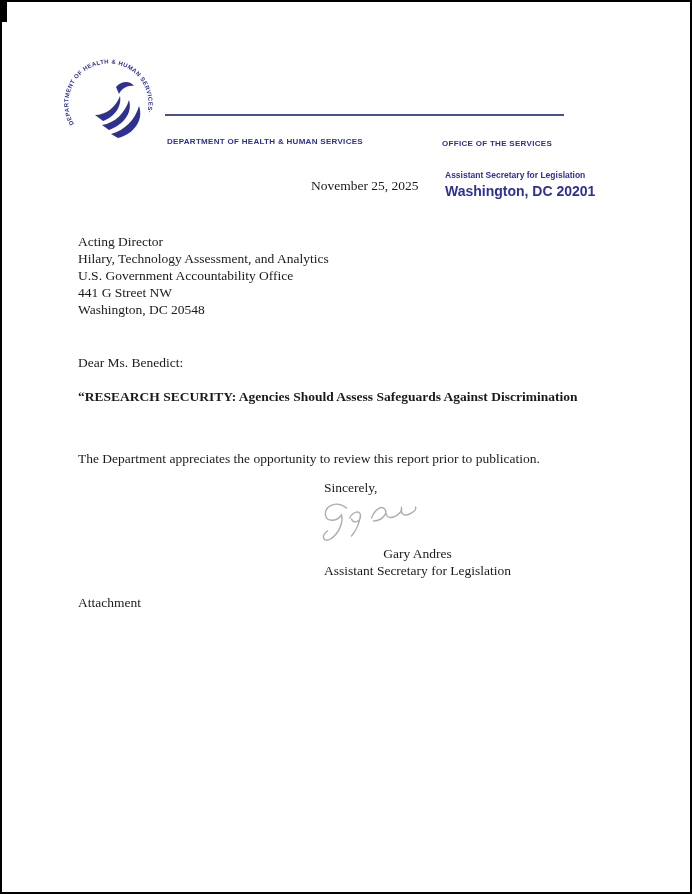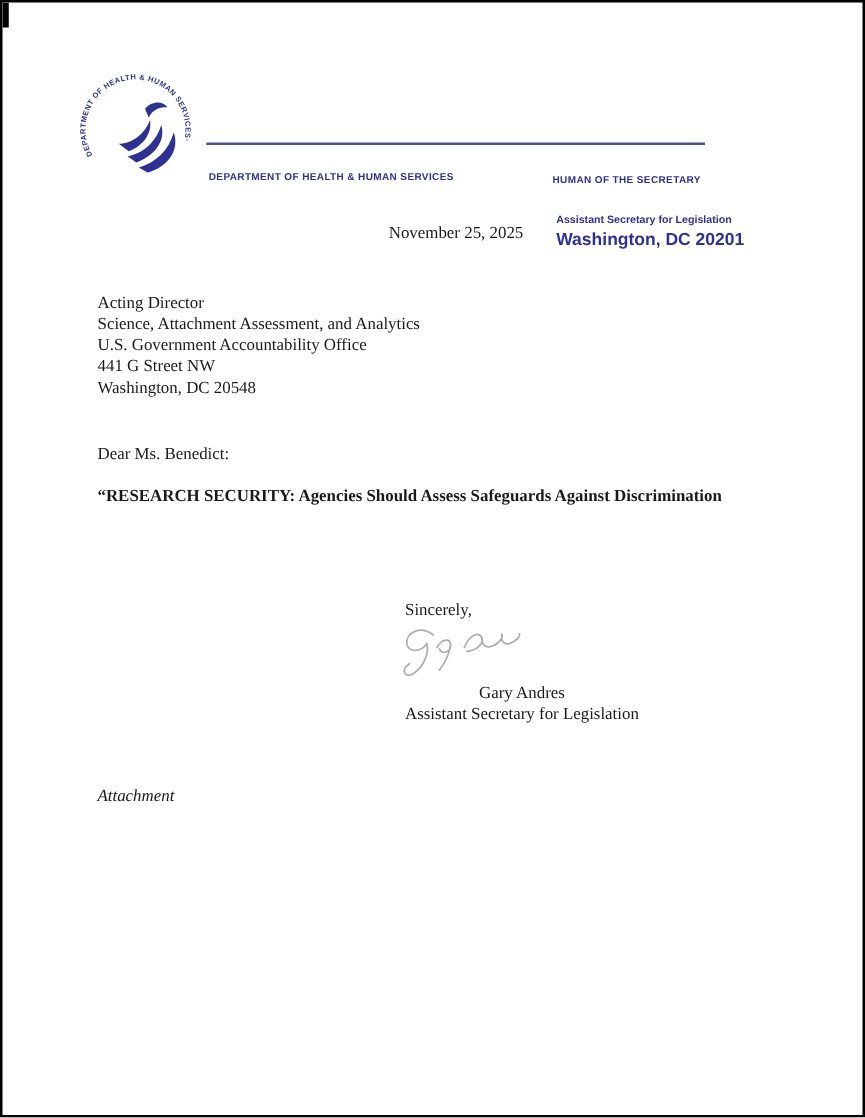--- a/index.html
+++ b/index.html
@@ -36,21 +36,21 @@
   .serif-line { font-size: 13.5px; line-height: 17px; white-space: nowrap; }
   .date       { left: 298px; top: 175px; margin-left: 11px; }
   .recipient  { left: 76px;  top: 231px; }
   .salutation { left: 76px;  top: 352px; }
   .para1      { left: 76px;  top: 386px; width: 585px; }
   .para1 .bold { font-weight: 700; }
   .para2      { left: 76px;  top: 448px; }
   .sincerely  { left: 322px; top: 477px; }
   .sig        { left: 312px; top: 494px; width: 115px; height: 48px; }
   .signer     { left: 322px; top: 543px; text-align: center; }
-  .attachment { left: 76px;  top: 626px; font-style: italic; }
+  .attachment { left: 76px;  top: 592px; }
 </style>
 </head>
 <body>
 
 <div class="page">
 
   <div class="corner-mark"></div>
 
   <svg class="seal" viewBox="0 0 100 96" xmlns="http://www.w3.org/2000/svg">
     <defs>
@@ -61,41 +61,42 @@
     </text>
     <g fill="#2e3192">
       <path d="M36,63 C47,63 57,55 61,44 C63,55 55,65 44,69 Z"></path>
       <path d="M43,73 C56,71 66,61 70,48 C74,61 64,73 50,78 Z"></path>
       <path d="M52,82 C66,78 76,68 80,54 C85,68 75,82 59,86 Z"></path>
       <path d="M57,35 C62,29 71,28 75,34 C69,33 63,36 60,42 Z"></path>
     </g>
   </svg>
 
   <div class="abs hdr-sans dept">DEPARTMENT OF HEALTH &amp; HUMAN SERVICES</div>
-  <div class="abs hdr-sans office">HUMAN OF THE SECRETARY</div>
+  <div class="abs hdr-sans office">OFFICE OF THE SERVICES</div>
   <div class="abs rule"></div>
   <div class="abs hdr-sans asst">Assistant Secretary for Legislation</div>
   <div class="abs hdr-sans wash">Washington, DC 20201</div>
 
   <div class="abs serif-line date">November 25, 2025</div>
 
   <div class="abs recipient">
     <div class="serif-line">Acting Director</div>
-    <div class="serif-line">Science, Attachment Assessment, and Analytics</div>
+    <div class="serif-line">Hilary, Technology Assessment, and Analytics</div>
     <div class="serif-line">U.S. Government Accountability Office</div>
     <div class="serif-line">441 G Street NW</div>
     <div class="serif-line">Washington, DC 20548</div>
   </div>
 
   <div class="abs serif-line salutation">Dear Ms. Benedict:</div>
 
   <div class="abs para1">
     <div class="serif-line bold">“RESEARCH SECURITY: Agencies Should Assess Safeguards Against Discrimination</div>
   </div>
 
+  <div class="abs serif-line para2">The Department appreciates the opportunity to review this report prior to publication.</div>
 
   <div class="abs serif-line sincerely">Sincerely,</div>
 
   <svg class="abs sig" viewBox="0 0 110 48" xmlns="http://www.w3.org/2000/svg" fill="none" stroke="#9a9a9a" stroke-width="1.4" stroke-linecap="round" opacity="0.8">
     <path d="M30,12 C20,4 8,10 9,19 C10,26 20,26 25,19 C27,27 22,38 14,43 C7,47 4,40 11,35"></path>
     <path d="M33,22 C37,15 44,14 44,20 C44,26 37,28 35,23 M44,19 C43,28 40,34 35,40"></path>
     <path d="M55,22 C59,12 66,9 69,14 C71,19 64,25 57,25 M69,14 C69,19 71,23 77,21 C83,19 86,14 85,12 C84,17 87,21 93,18 C97,16 100,13 99,11"></path>
   </svg>
 
   <div class="abs signer">

